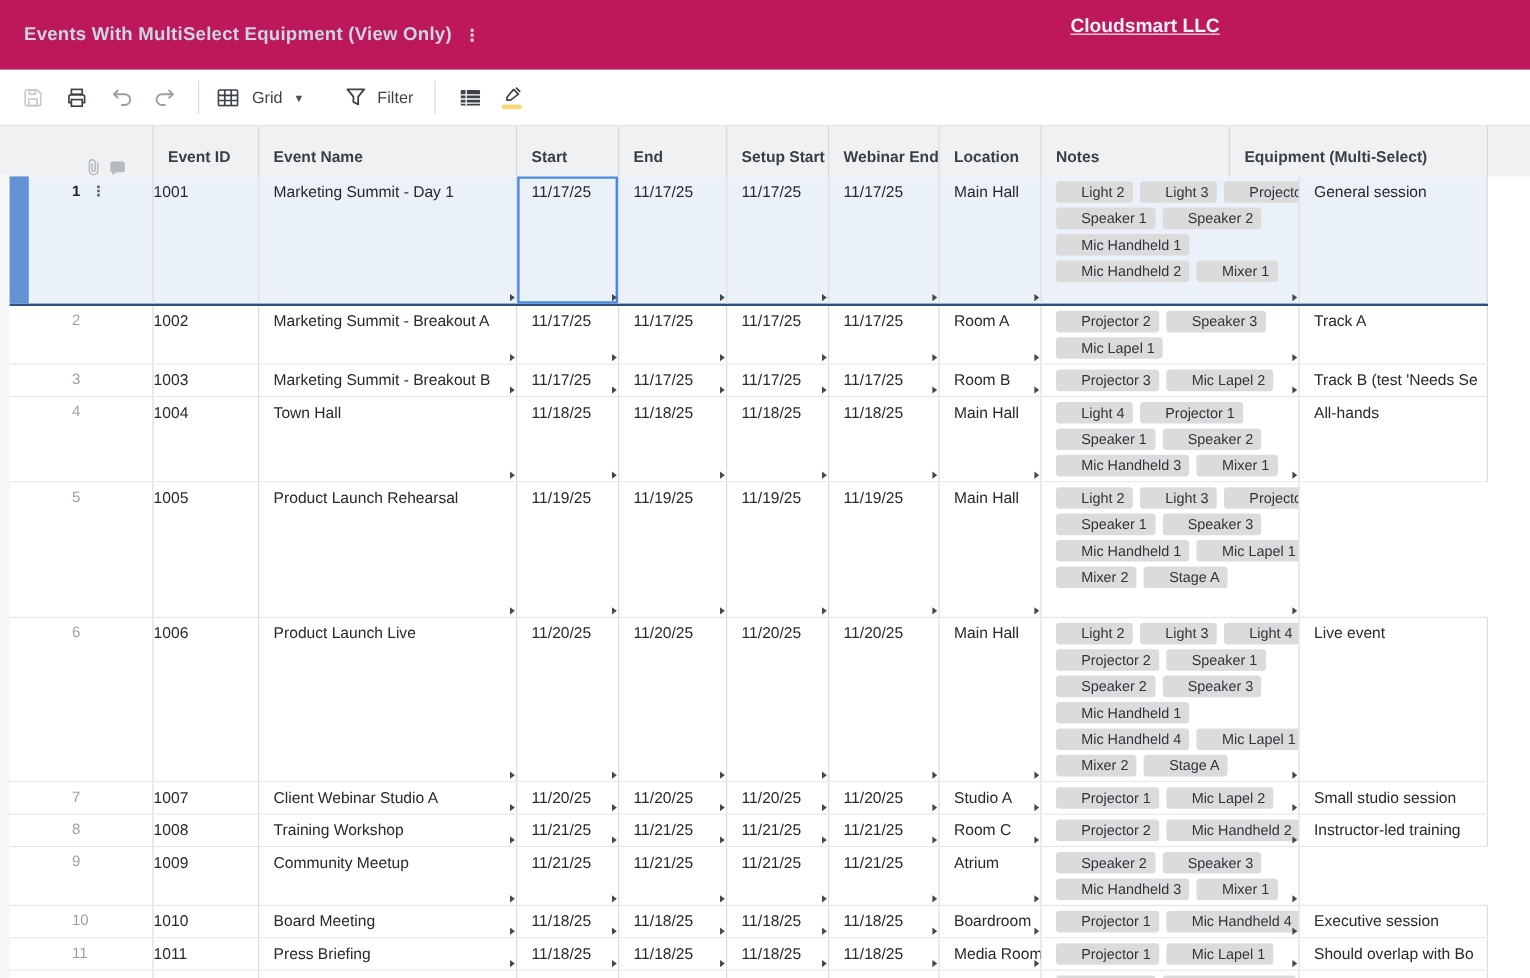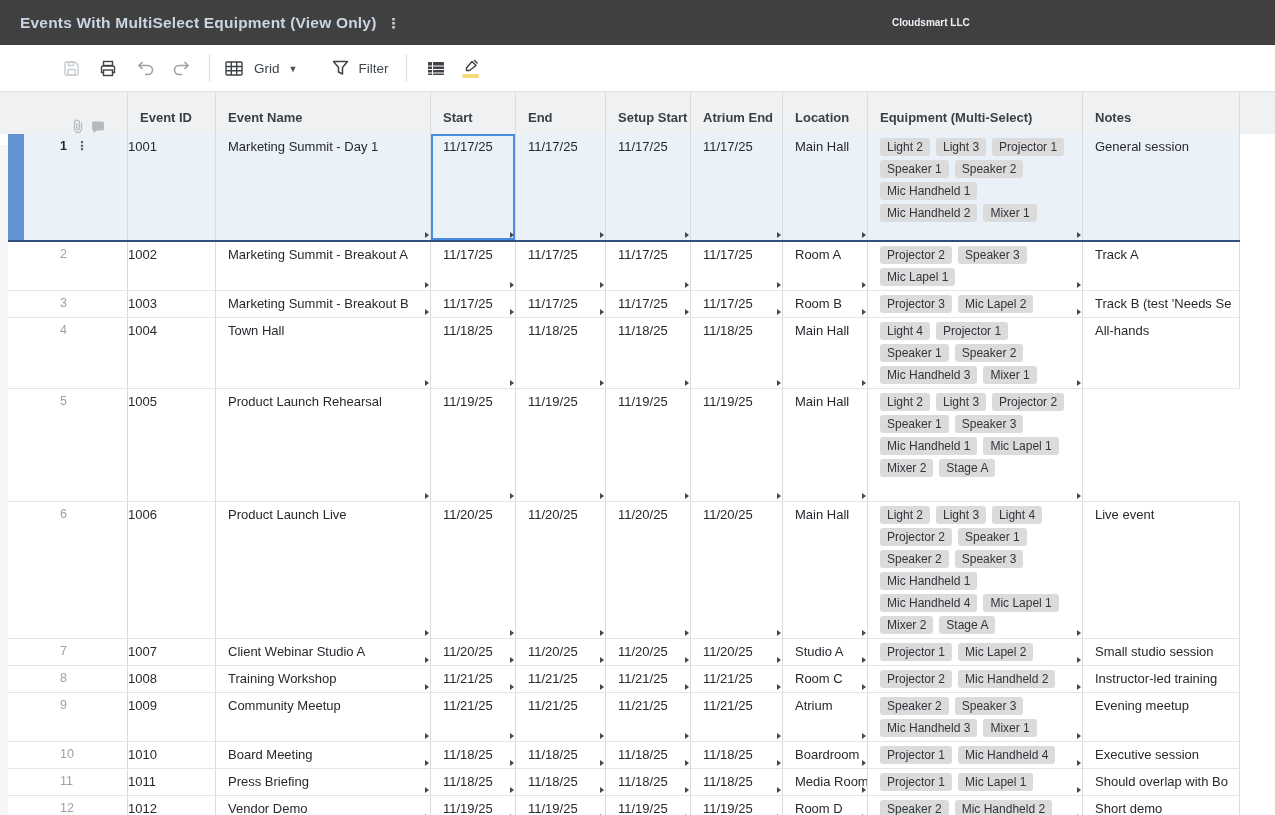--- a/index.html
+++ b/index.html
@@ -4,28 +4,28 @@
 <style>
   * { box-sizing: border-box; }
   html,body { margin:0; padding:0; }
   body {
     width:1275px; height:815px; overflow:hidden; background:#fff;
     font-family:"Liberation Sans","DejaVu Sans",sans-serif;
     -webkit-font-smoothing:antialiased;
   }
 
   
-  .titlebar { height:45px; background:#404040; display:flex; align-items:center; position:relative; }
+  .titlebar { height:58px; background:#be185d; display:flex; align-items:center; position:relative; }
   .tb-title { color:#C9D5E2; font-weight:bold; font-size:15.5px; margin-left:20px; letter-spacing:.2px; }
   .tb-kebab { color:#C9D5E2; font-size:14px; font-weight:bold; margin-left:10px; cursor:pointer; letter-spacing:0; }
   .tb-org   { position:absolute; left:892px; top:0; height:45px; display:flex; align-items:center;
-              color:#EAF0F6; font-weight:bold; font-size:10px; }
-
-  
-  .toolbar { height:47px; border-bottom:1px solid #E3E4E5; background:#fff; display:flex; align-items:center;padding-left:44px; }
+              color:#EAF0F6; font-weight:bold; font-size:16px;text-decoration:underline; }
+
+  
+  .toolbar { height:47px; border-bottom:1px solid #E3E4E5; background:#fff; display:flex; align-items:center; }
   .tbtn { height:30px; min-width:26px; display:flex; align-items:center; justify-content:center; margin-left:11px; cursor:pointer; }
   .tbtn.first { margin-left:14px; }
   .tdivider { width:1px; height:28px; background:#DCDDDE; margin-left:14px; }
   .tlabel { font-size:13.5px; color:#3F444A; margin-left:7px; }
   .caret { font-size:9px; color:#4A4F55; margin-left:9px; margin-top:2px; }
   .hl-wrap { display:flex; flex-direction:column; align-items:center; margin-left:13px; cursor:pointer; }
   .hl-bar { width:17px; height:4px; border-radius:2px; margin-top:1px; }
 
   
   .hband { height:42px; background:#F0F1F2; }
@@ -62,21 +62,21 @@
   .row-kebab { color:#5F646A; font-size:12px; line-height:13px; font-weight:bold; margin-top:1px; cursor:pointer; }
   .cell { flex:none; border-right:1px solid #DADCDE; padding:5px 0 0 12px; font-size:13px; color:#26292D;
           overflow:hidden; white-space:nowrap; position:relative; }
   .cell.c-event_id { text-align:left; padding:5px 6px 0 0; }
   .cell.has-tri::after { content:""; position:absolute; right:1px; bottom:2px; width:0; height:0;
           border-top:3px solid transparent; border-bottom:3px solid transparent; border-left:4px solid #45484B; }
   .cell.active-cell { box-shadow: inset 0 0 0 2px #4A8CDF; }
 
   .cell.c-equipment { padding:4px 6px 0 12px; }
   .chipline { display:flex; gap:6px; margin-bottom:4px; flex-wrap:nowrap; }
-  .chip { background:#DBDBDC; border-radius:3px; padding:1px 7px 0 7px; font-size:12px; color:#313539;
+  .chip { background:#DBDBDC; border-radius:3px; padding:1px 7px 0 21px; font-size:12px; color:#313539;
           height:18px; line-height:17px; white-space:nowrap; }
 
   
   .rows .row:nth-child(1){min-height:108px}
   .rows .row:nth-child(2){min-height:47px}
   .rows .row:nth-child(3){min-height:25px}
   .rows .row:nth-child(4){min-height:67px}
   .rows .row:nth-child(5){min-height:113px}
   .rows .row:nth-child(6){min-height:133px}
   .rows .row:nth-child(7){min-height:26px}
@@ -164,24 +164,24 @@
         <path d="M1 2 a1.5 1.5 0 0 1 1.5-1.5 h9 A1.5 1.5 0 0 1 13 2 v6 a1.5 1.5 0 0 1-1.5 1.5 H6 L2.5 12 V9.5 H2.5 A1.5 1.5 0 0 1 1 8 Z" fill="#B6BABF"></path>
       </svg>
     </div>
 
     <div id="hcols" style="display:flex;">
         <div class="hcell c-event_id">Event ID</div>
         <div class="hcell c-event_name">Event Name</div>
         <div class="hcell c-start">Start</div>
         <div class="hcell c-end">End</div>
         <div class="hcell c-setup_start">Setup Start</div>
-        <div class="hcell c-strike_end">Atrium End</div>
+        <div class="hcell c-strike_end">Webinar End</div>
         <div class="hcell c-location">Location</div>
+        <div class="hcell c-notes">Notes</div>
         <div class="hcell c-equipment">Equipment (Multi-Select)</div>
-        <div class="hcell c-notes">Notes</div>
       </div>
   </div>
 </div>
 
 <div class="lstrip"></div>
 
 <div class="rows" id="rows">
     <div class="row selected">
       <div class="bar"></div>
       <div class="numcell">
@@ -413,21 +413,20 @@
       <div class="cell c-equipment has-tri">
         <div class="chipline">
           <span class="chip">Speaker 2</span>
           <span class="chip">Speaker 3</span>
         </div>
         <div class="chipline">
           <span class="chip">Mic Handheld 3</span>
           <span class="chip">Mixer 1</span>
         </div>
       </div>
-      <div class="cell c-notes">Evening meetup</div>
     </div>
     <div class="row">
       <div class="bar"></div>
       <div class="numcell">
         <span>10</span>
       </div>
       <div class="cell c-event_id">1010</div>
       <div class="cell c-event_name has-tri">Board Meeting</div>
       <div class="cell c-start has-tri">11/18/25</div>
       <div class="cell c-end has-tri">11/18/25</div>

